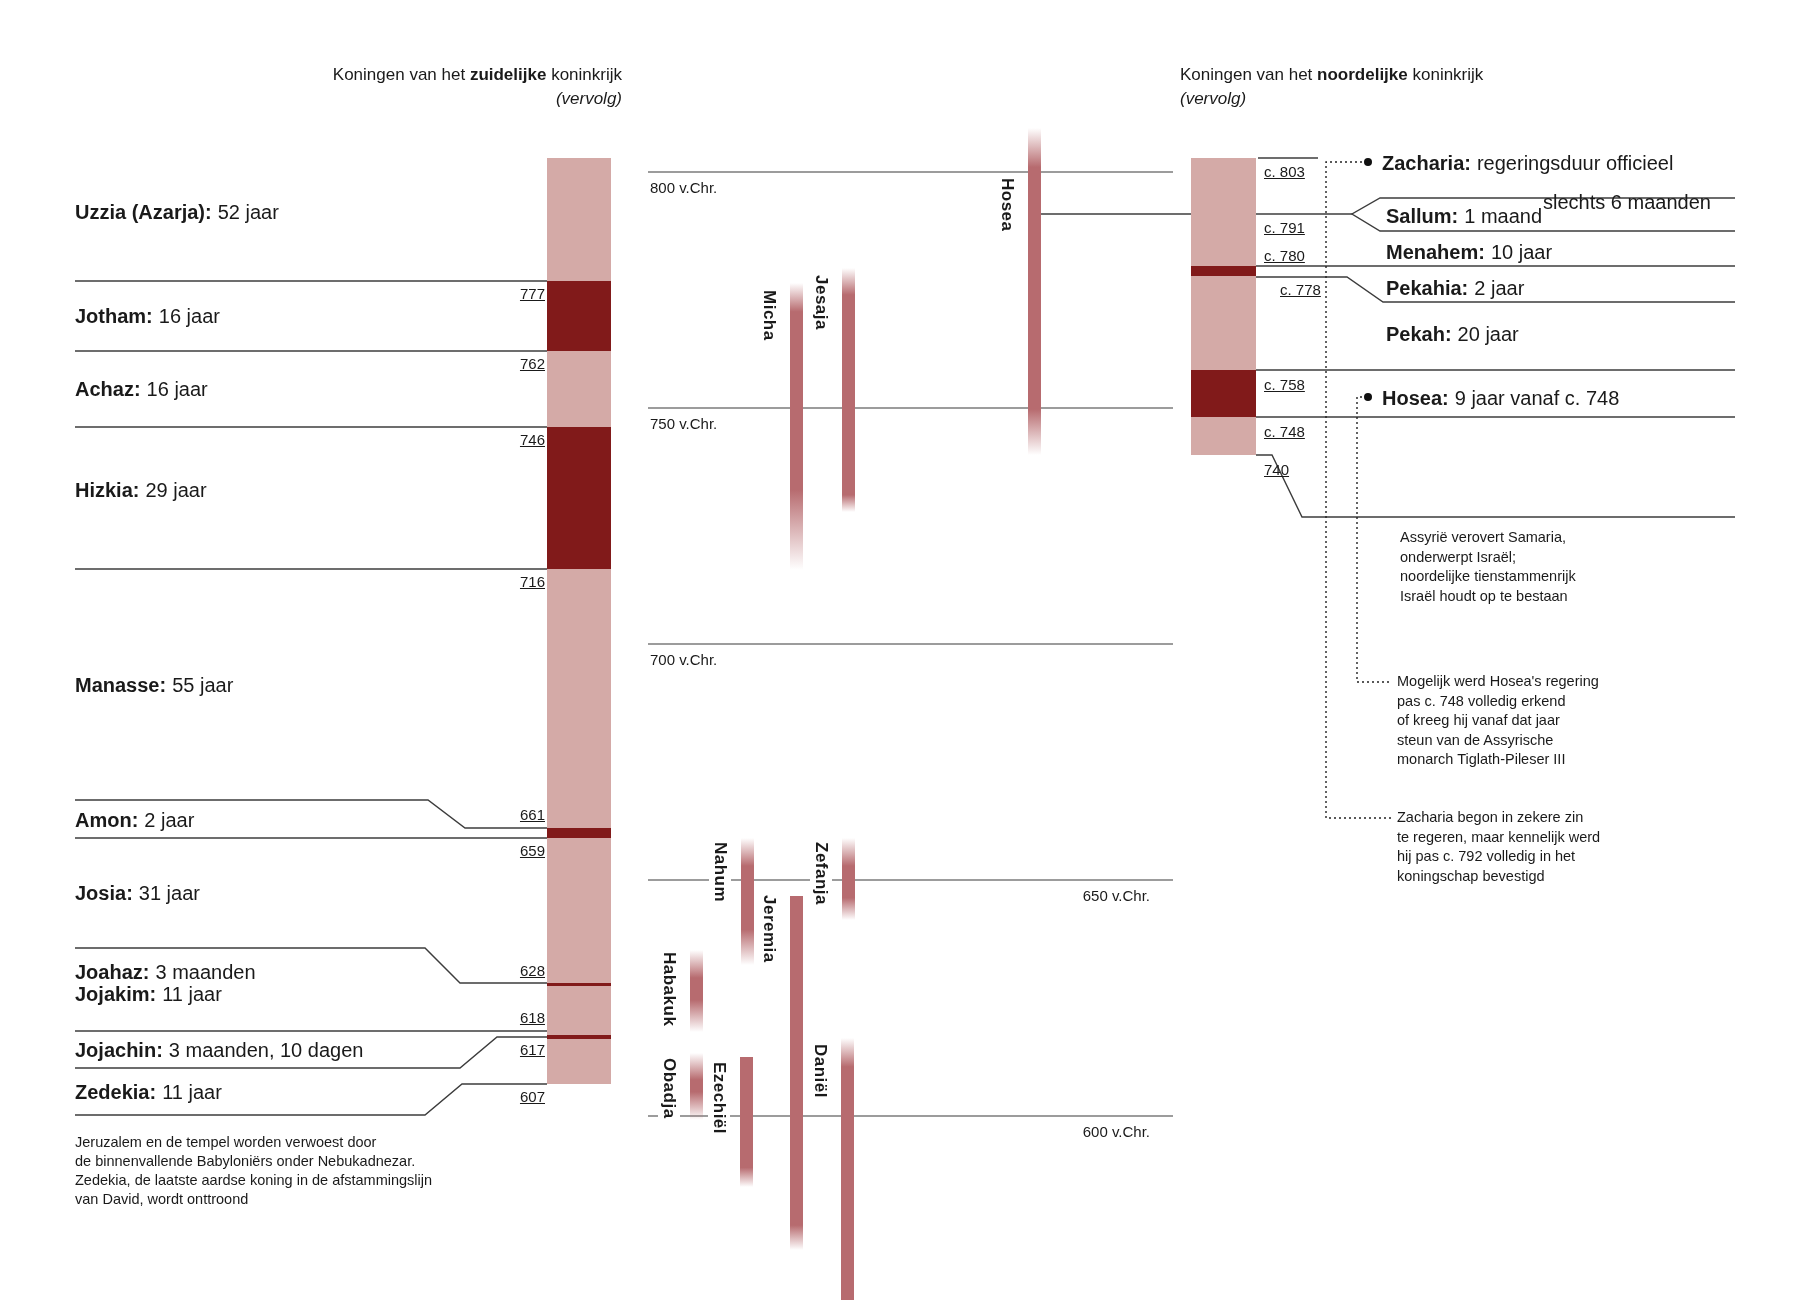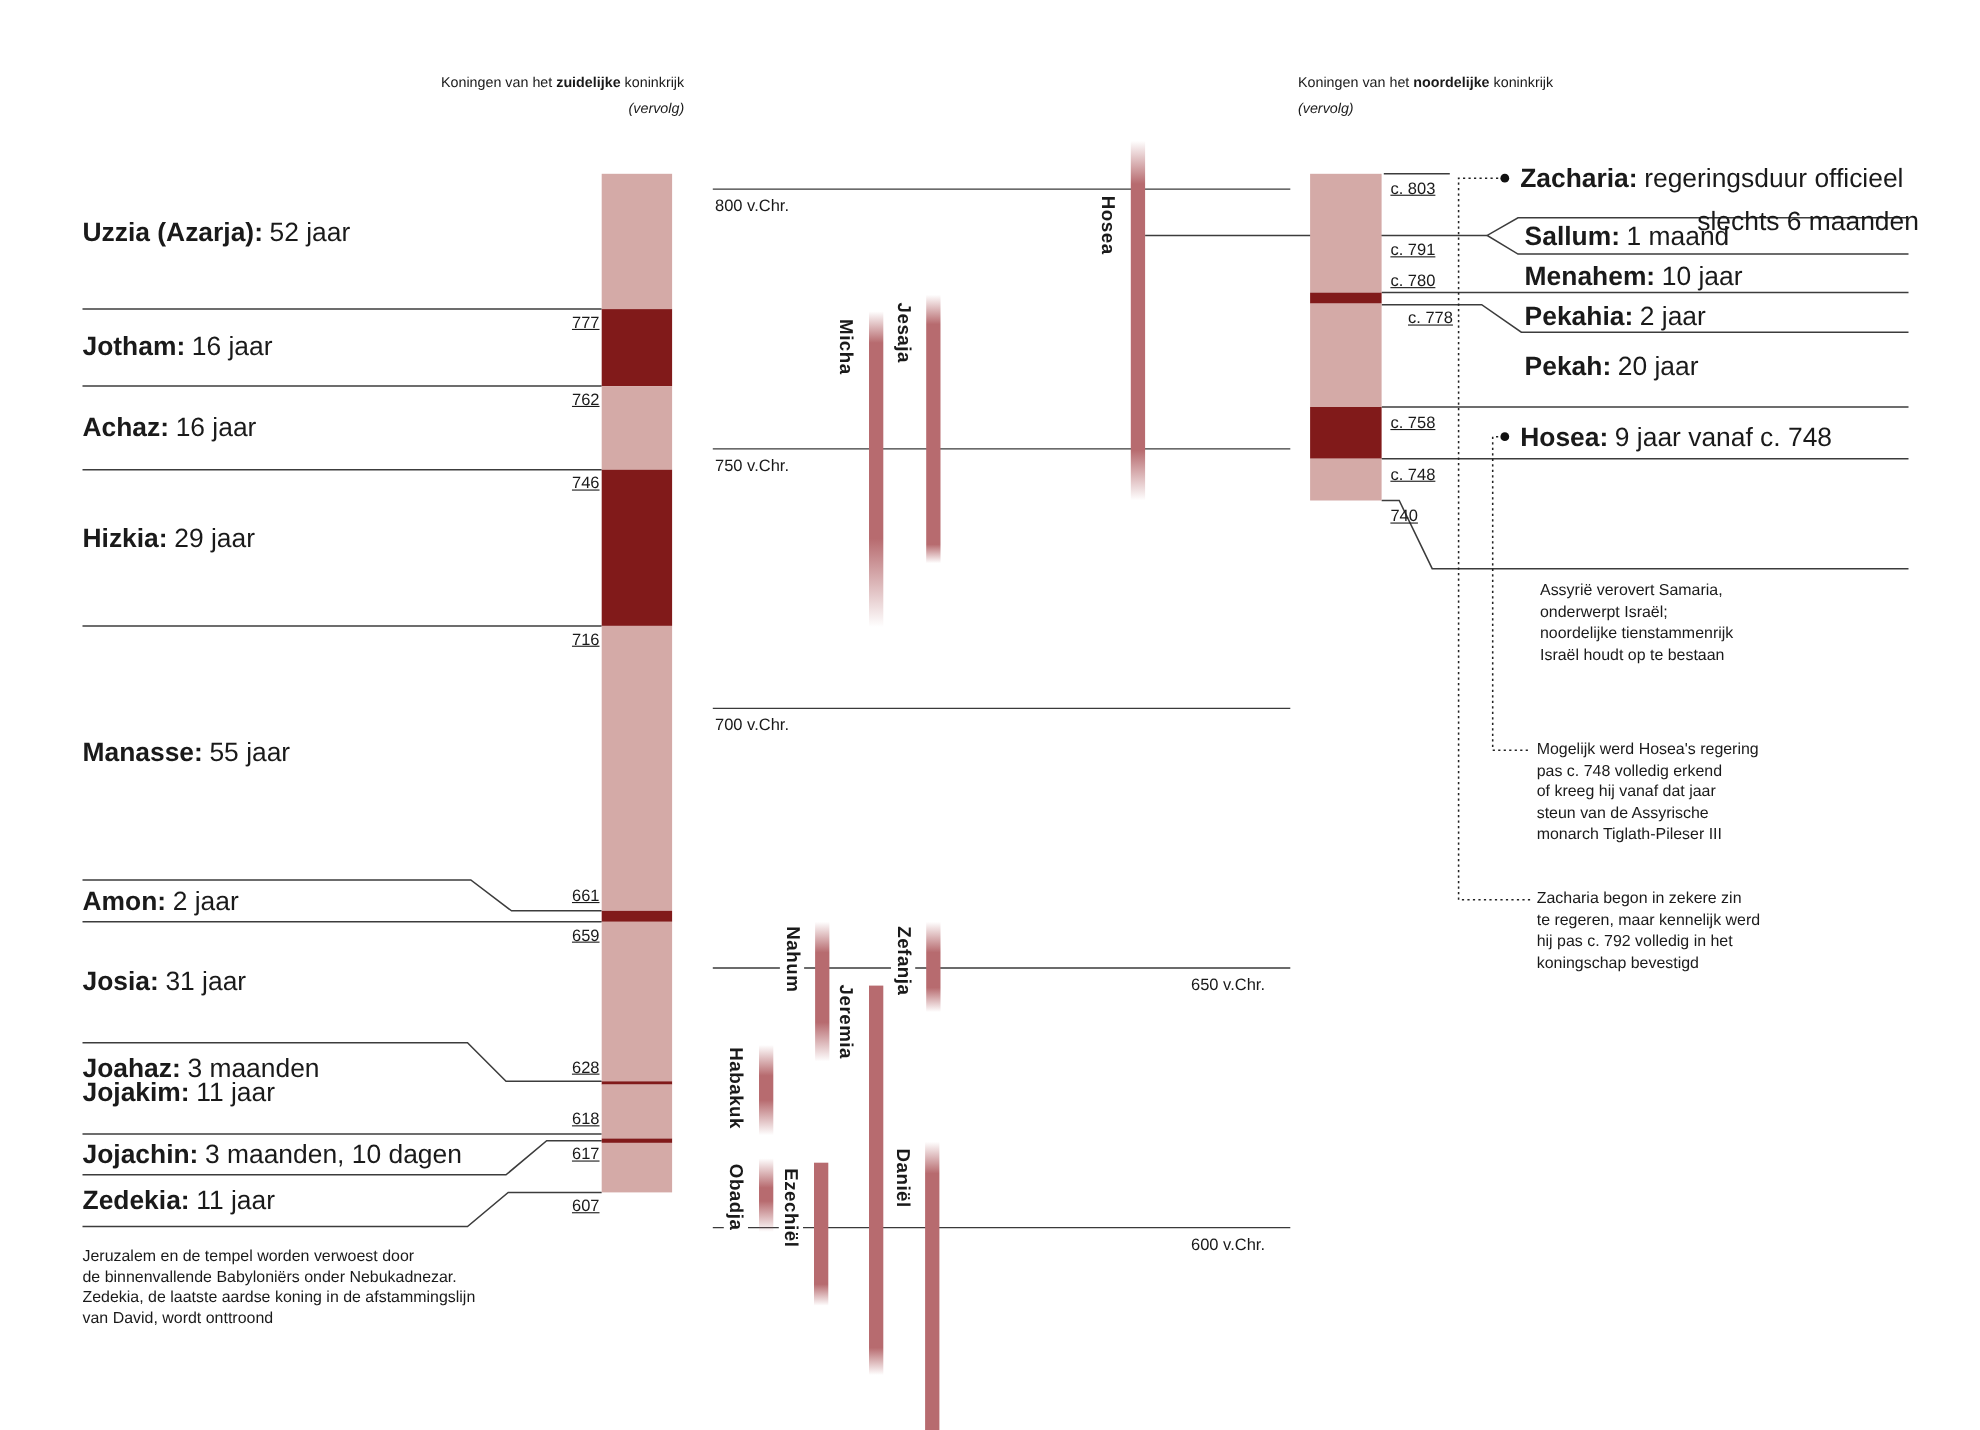--- a/index.html
+++ b/index.html
@@ -2,24 +2,24 @@
 <html><head>
 <meta charset="utf-8">
 <style>
   html,body{margin:0;padding:0;background:#fff;}
   #canvas{
     position:relative;width:1800px;height:1300px;background:#ffffff;
     font-family:"Liberation Sans",sans-serif;color:#1a1a1a;overflow:hidden;
   }
   .abs{position:absolute;}
   svg.overlay{position:absolute;left:0;top:0;width:1800px;height:1300px;}
-  .title{font-size:13px;line-height:24px;}
+  .title{font-size:17px;line-height:24px;}
   .title .b{font-weight:bold;}
   .title .it{font-style:italic;}
-  .king-label{font-size:24px;white-space:nowrap;height:24px;line-height:24px;}
+  .king-label{font-size:20px;white-space:nowrap;height:24px;line-height:24px;}
   .king-label .nm{font-weight:bold;}
   .king-label .dt{margin-left:6px;}
   .date-label{font-size:15px;height:18px;line-height:18px;white-space:nowrap;text-decoration:underline;}
   .ra{text-align:right;}
   .era-label{font-size:15px;height:19px;line-height:19px;white-space:nowrap;}
   .bar-seg{position:absolute;left:0;width:100%;}
   .prophet-label{
     font-weight:bold;font-size:17px;letter-spacing:0.5px;
     writing-mode:vertical-rl;background:#ffffff;padding:2px 1px;
     white-space:nowrap;text-align:left;

